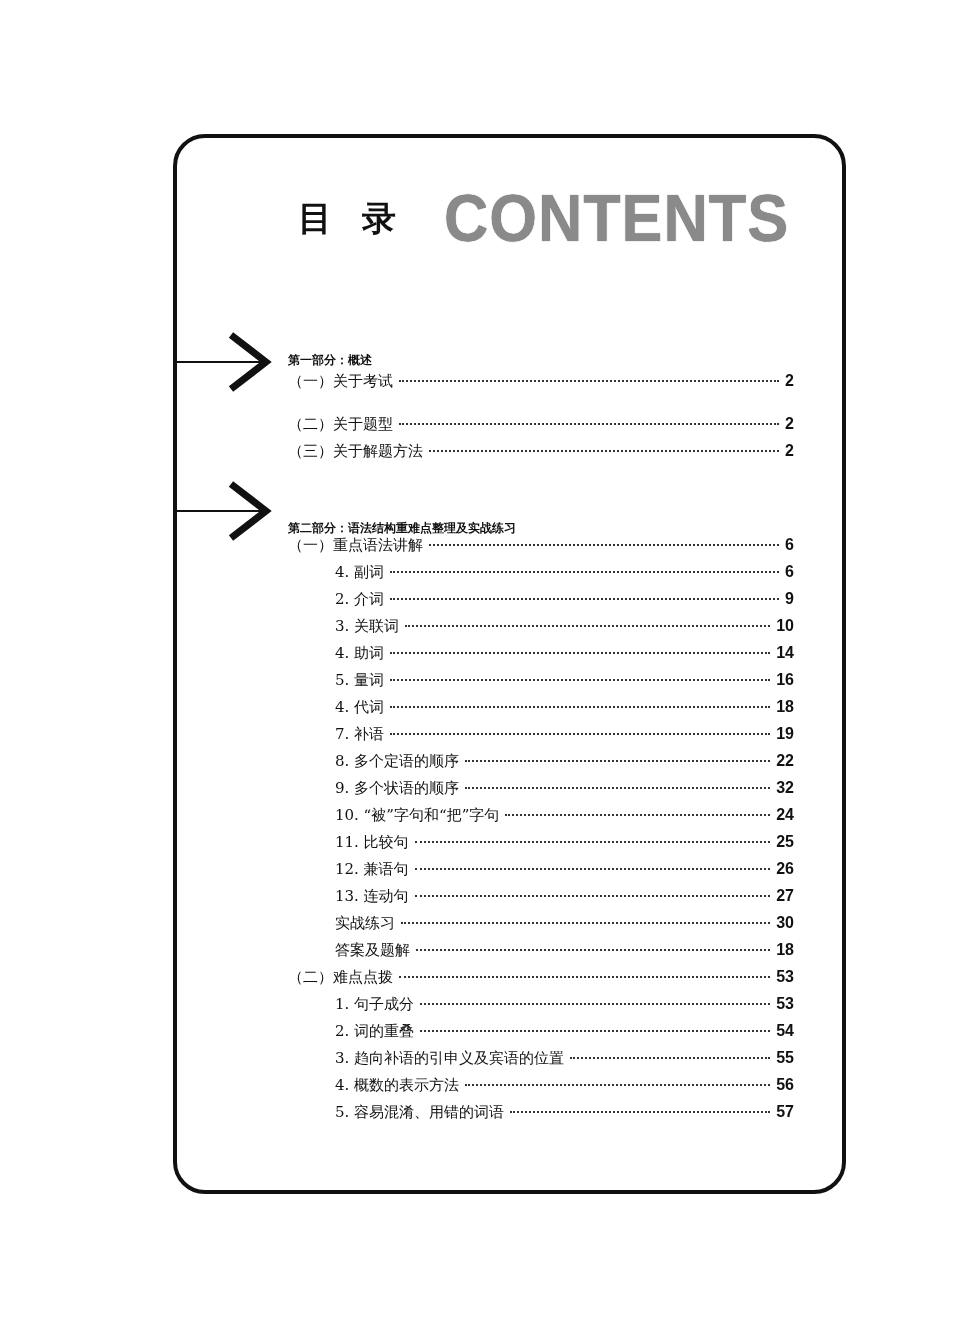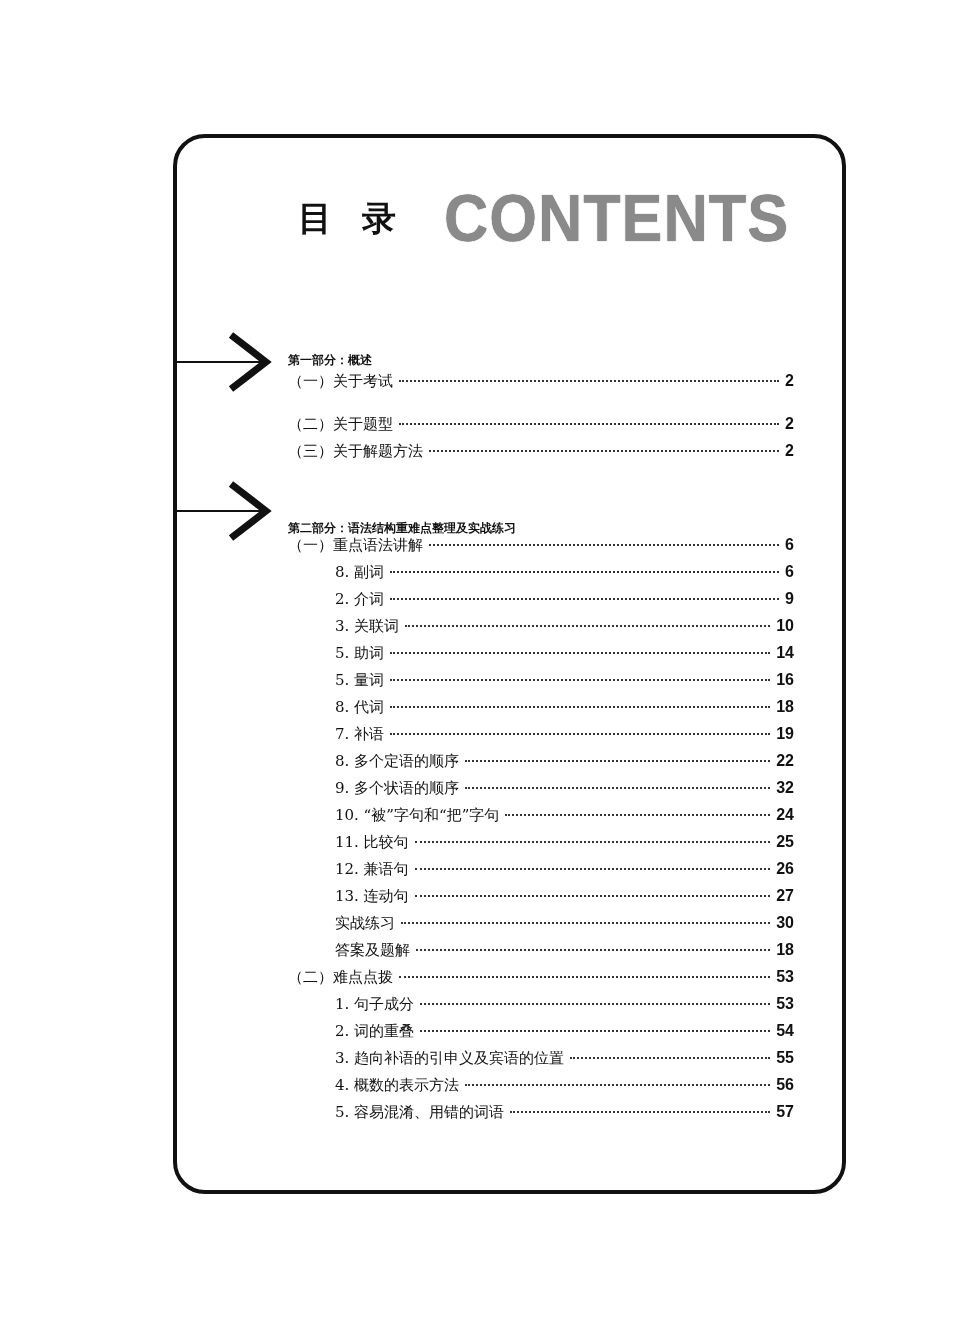--- a/index.html
+++ b/index.html
@@ -56,46 +56,46 @@
   <polyline points="55,3 90,30 55,57" fill="none" stroke="#111" stroke-width="7"></polyline>
 </svg>
 <div class="part-heading" style="top:520px">第二部分：语法结构重难点整理及实战练习</div>
 
 <div class="row lvl1" style="top:536px">
     <span class="label">（一）重点语法讲解</span>
     <span class="dots"></span>
     <span class="page">6</span>
   </div>
 <div class="row lvl2" style="top:563px">
-    <span class="label">8. 副词</span>
+    <span class="label">4. 副词</span>
     <span class="dots"></span>
     <span class="page">6</span>
   </div>
 <div class="row lvl2" style="top:590px">
     <span class="label">2. 介词</span>
     <span class="dots"></span>
     <span class="page">9</span>
   </div>
 <div class="row lvl2" style="top:617px">
     <span class="label">3. 关联词</span>
     <span class="dots"></span>
     <span class="page">10</span>
   </div>
 <div class="row lvl2" style="top:644px">
-    <span class="label">5. 助词</span>
+    <span class="label">4. 助词</span>
     <span class="dots"></span>
     <span class="page">14</span>
   </div>
 <div class="row lvl2" style="top:671px">
     <span class="label">5. 量词</span>
     <span class="dots"></span>
     <span class="page">16</span>
   </div>
 <div class="row lvl2" style="top:698px">
-    <span class="label">8. 代词</span>
+    <span class="label">4. 代词</span>
     <span class="dots"></span>
     <span class="page">18</span>
   </div>
 <div class="row lvl2" style="top:725px">
     <span class="label">7. 补语</span>
     <span class="dots"></span>
     <span class="page">19</span>
   </div>
 <div class="row lvl2" style="top:752px">
     <span class="label">8. 多个定语的顺序</span>

